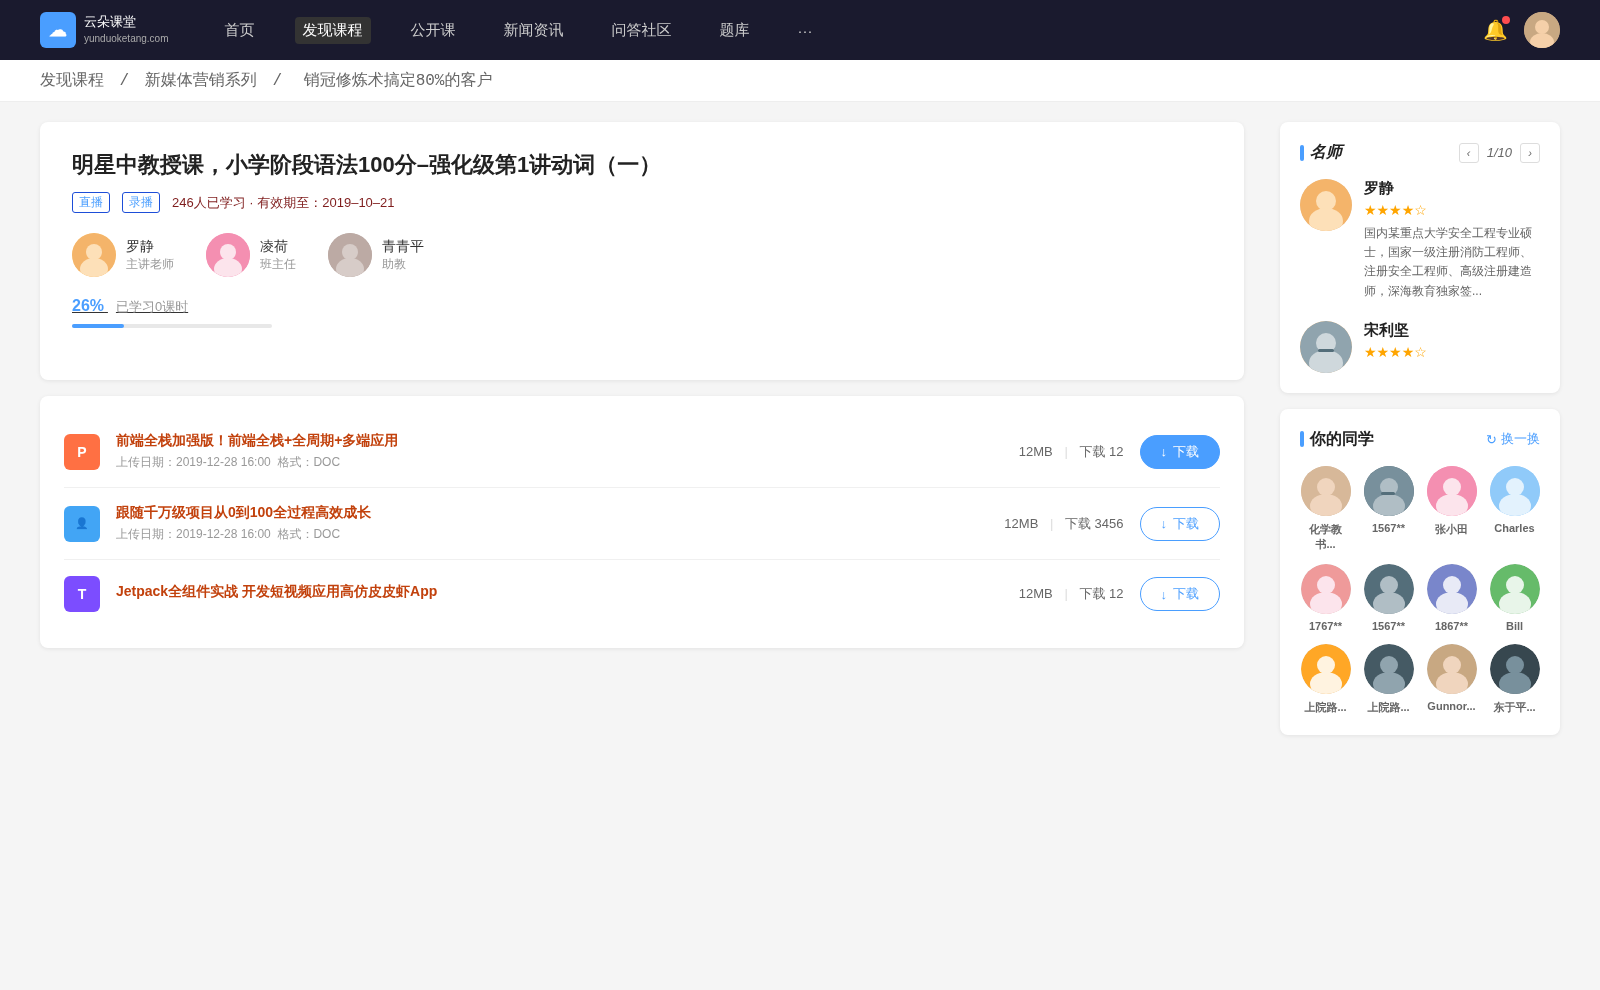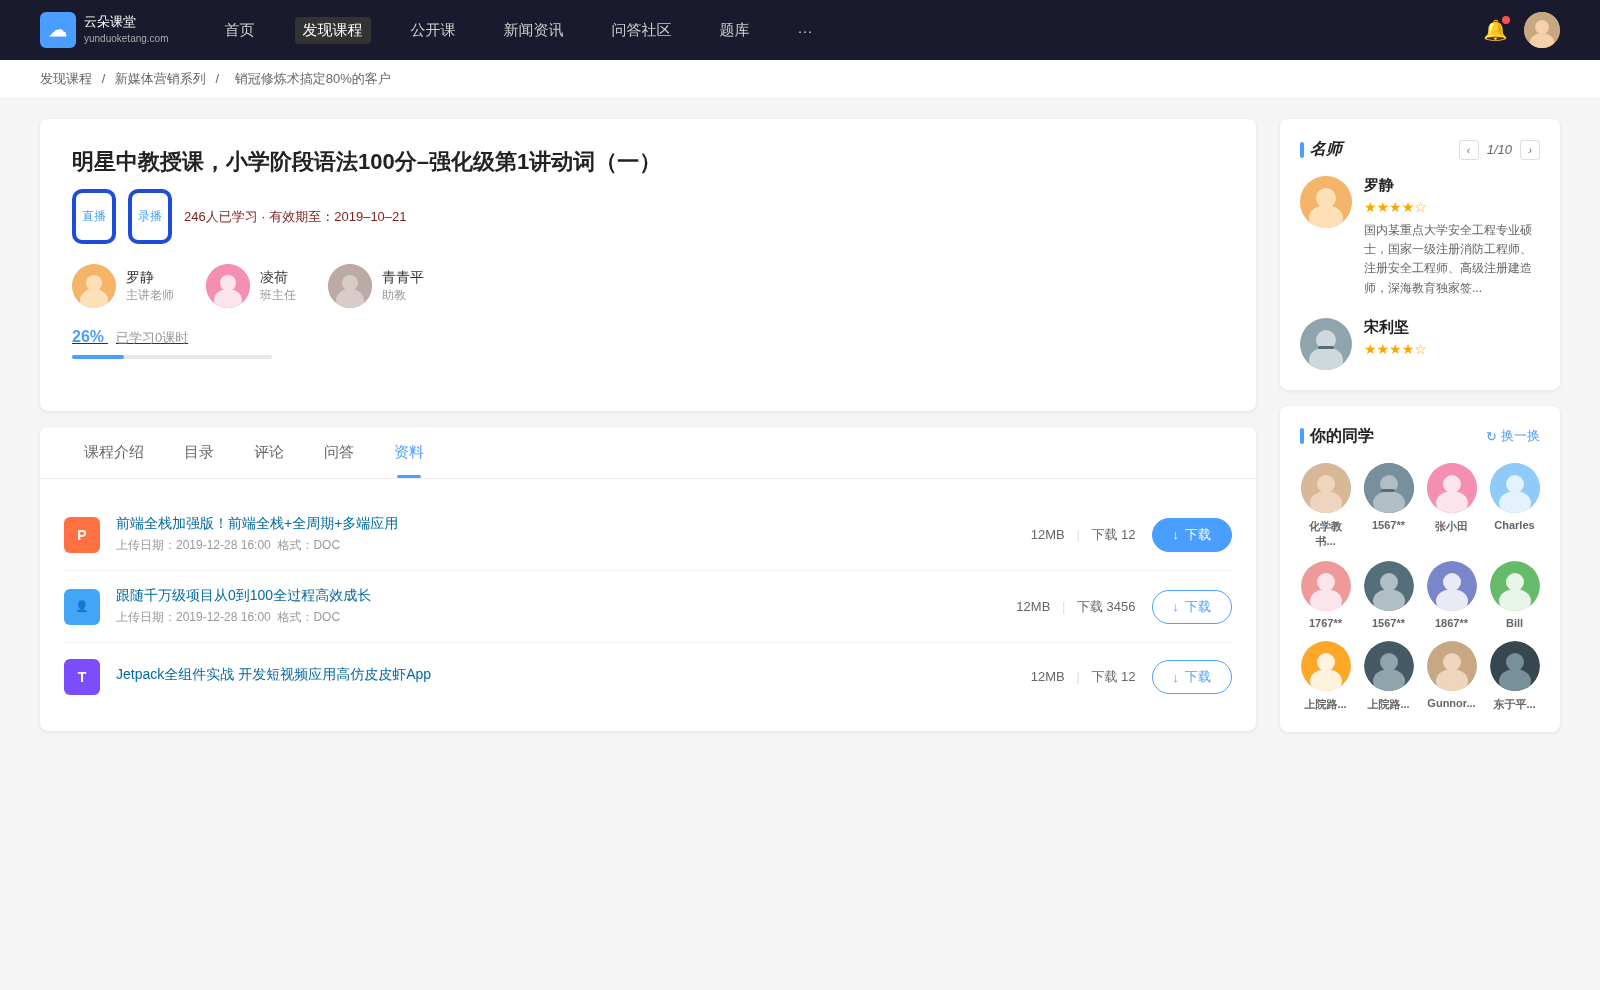--- a/index.html
+++ b/index.html
@@ -12,35 +12,35 @@
     .logo-text { color: white; font-size: 13px; line-height: 1.2; }
     .nav-item { color: #ccc; font-size: 15px; cursor: pointer; padding: 4px 8px; }
     .nav-item.active { color: white; background: #333; border-radius: 4px; }
     .nav-spacer { flex: 1; }
     .nav-icons { display: flex; align-items: center; gap: 16px; }
     .bell-icon { color: #ccc; font-size: 20px; position: relative; cursor: pointer; }
     .bell-dot { width: 8px; height: 8px; background: #ff4d4f; border-radius: 50%; position: absolute; top: -2px; right: -2px; }
     .avatar-nav { width: 36px; height: 36px; border-radius: 50%; background: #c8a882; overflow: hidden; cursor: pointer; display: flex; align-items: center; justify-content: center; }
 
     
-    .breadcrumb { background: white; padding: 10px 40px; font-size: 13px; color: #666; border-bottom: 1px solid #eee; }
+    .breadcrumb { background: white; padding: 10px 40px; font-size: 16px; color: #666; border-bottom: 1px solid #eee; font-family: Liberation Mono, monospace; }
     .breadcrumb a { color: #666; text-decoration: none; }
     .breadcrumb span { margin: 0 6px; }
 
     
-    .main { display: flex; padding: 20px 40px; gap: 24px; max-width: 1600px; }
+    .main { display: flex; padding: 20px 40px; gap: 36px; max-width: 1600px; }
 
     
     .left { flex: 1; display: flex; flex-direction: column; gap: 16px; }
 
     
     .course-card { background: white; border-radius: 8px; padding: 28px 32px; box-shadow: 0 1px 4px rgba(0,0,0,0.08); }
     .course-title { font-size: 22px; font-weight: 600; color: #222; margin-bottom: 12px; }
     .course-meta { display: flex; align-items: center; gap: 12px; margin-bottom: 20px; }
-    .badge { border: 4px solid #1d4ed8; color: #4a9eff; padding: 15px 6px; border-radius: 10px; font-size: 12px; }
+    .badge { border: 1px solid #1d4ed8; color: #4a9eff; padding: 1px 6px; border-radius: 3px; font-size: 12px; }
     .badge.live { }
     .badge.record { }
     .meta-text { color: #7f1d1d; font-size: 13px; }
     .teachers { display: flex; gap: 32px; margin-bottom: 20px; }
     .teacher { display: flex; align-items: center; gap: 10px; }
     .teacher-avatar { width: 44px; height: 44px; border-radius: 50%; overflow: hidden; background: #ddd; display: flex; align-items: center; justify-content: center; }
     .teacher-info { }
     .teacher-name { font-size: 14px; color: #333; font-weight: 500; }
     .teacher-role { font-size: 12px; color: #999; }
     .progress-section { margin-bottom: 24px; text-decoration: underline; }
@@ -62,21 +62,21 @@
     .tabs-content { padding: 20px 24px; }
 
     
     .file-item { display: flex; align-items: center; padding: 16px 0; border-bottom: 1px solid #f0f0f0; gap: 16px; }
     .file-item:last-child { border-bottom: none; }
     .file-icon { width: 36px; height: 36px; border-radius: 6px; display: flex; align-items: center; justify-content: center; color: white; font-weight: bold; font-size: 14px; flex-shrink: 0; }
     .file-icon.p { background: #ff7043; }
     .file-icon.u { background: #42a5f5; }
     .file-icon.t { background: #7c4dff; }
     .file-info { flex: 1; }
-    .file-name { font-size: 14px; color: #0369a1; font-weight: 400; margin-bottom: 4px; }
+    .file-name { font-size: 14px; color: #c2410c; font-weight: 700; margin-bottom: 4px; }
     .file-meta { font-size: 12px; color: #999; }
     .file-stats { color: #666; font-size: 13px; white-space: nowrap; }
     .btn-download { border: 1px solid #4a9eff; color: #4a9eff; background: white; border-radius: 20px; padding: 7px 20px; cursor: pointer; font-size: 13px; display: flex; align-items: center; gap: 6px; white-space: nowrap; }
     .btn-download.filled { background: #4a9eff; color: white; }
     .separator { color: #ddd; margin: 0 8px; }
 
     
     .right { width: 280px; display: flex; flex-direction: column; gap: 16px; flex-shrink: 0; }
 
     
@@ -205,27 +205,20 @@
       <div class="progress-section">
         <span class="progress-label">26%</span>
         <span class="progress-sub">已学习0课时</span>
         <div class="progress-bar-bg">
           <div class="progress-bar-fill" style="width: 26%"></div>
         </div>
       </div>
     </div>
 
     <div class="tabs-card">
-      <div class="tabs-header">
-        <div class="tab">课程介绍</div>
-        <div class="tab">目录</div>
-        <div class="tab">评论</div>
-        <div class="tab">问答</div>
-        <div class="tab active">资料</div>
-      </div>
       <div class="tabs-content">
 
         <div class="file-item">
           <div class="file-icon p">P</div>
           <div class="file-info">
             <div class="file-name">前端全栈加强版！前端全栈+全周期+多端应用</div>
             <div class="file-meta">
               <span>上传日期：2019-12-28  16:00</span>&nbsp;&nbsp;<span>格式：DOC</span>
             </div>
           </div>

